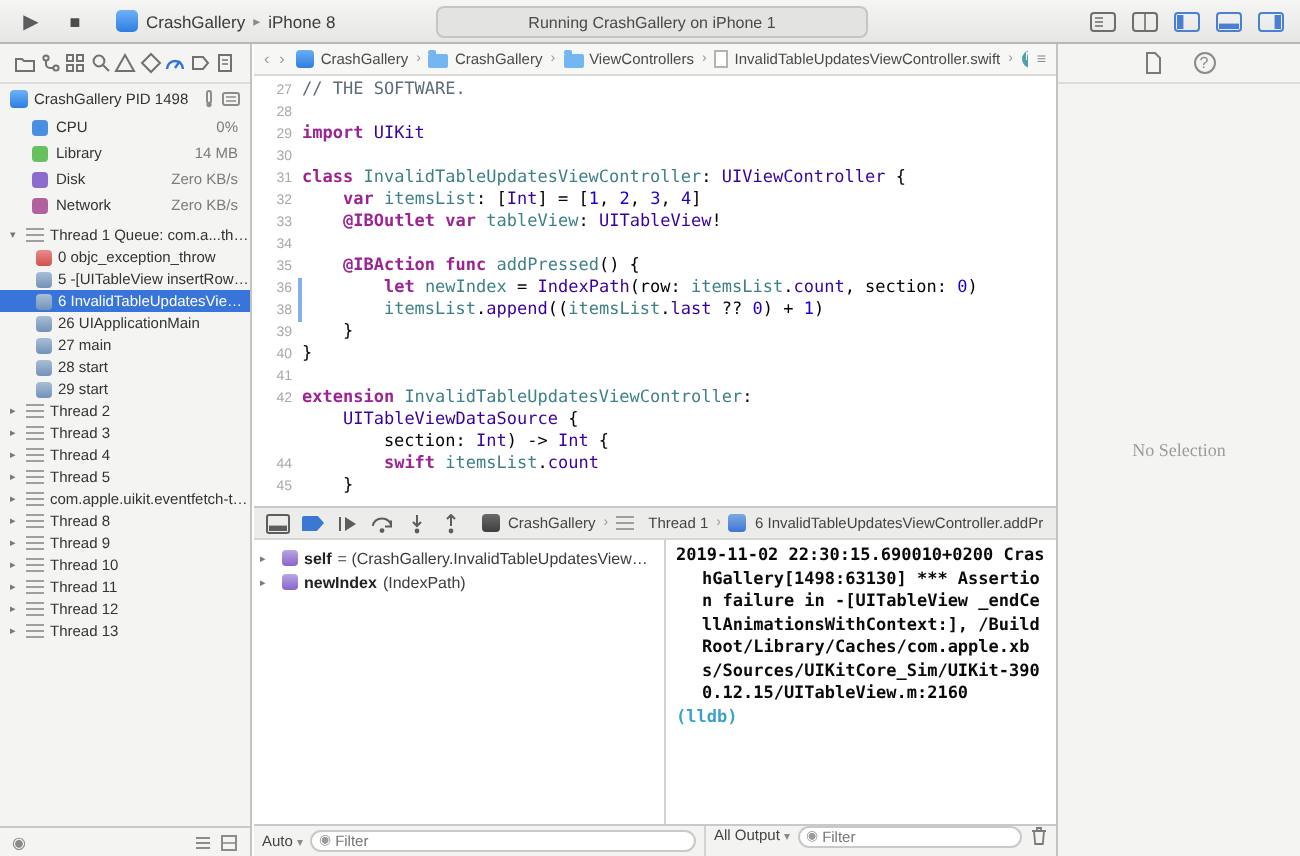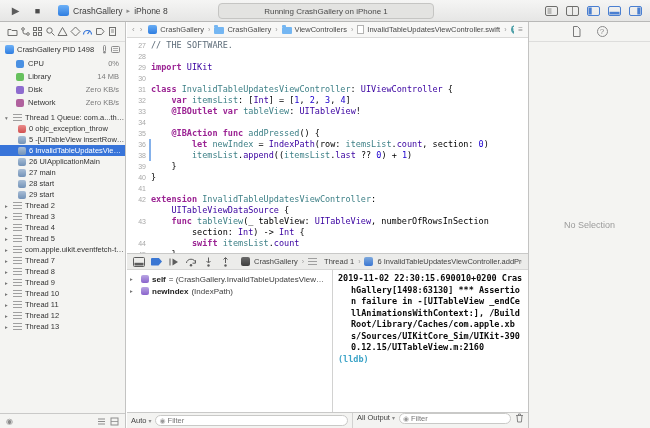--- a/index.html
+++ b/index.html
@@ -119,21 +119,21 @@
     background:transparent; font-family:"Liberation Sans",sans-serif; }
 
   
   .inspector { position:absolute; top:22px; right:0; width:122px; bottom:0;
     background:#f4f4f2; border-left:1px solid #c3c3c2; }
   .insp-tabs { height:20px; border-bottom:1px solid #dddddc; display:flex; align-items:center;
     justify-content:center; gap:16px; color:#7a7a7a; }
   .insp-q { width:11px; height:11px; border:1px solid #8a8a8a; border-radius:50%; font-size:8px;
     line-height:10px; text-align:center; color:#8a8a8a; display:block; }
   .no-selection { position:absolute; top:50%; left:0; right:0; transform:translateY(-50%);
-    text-align:center; color:#9b9b9b; font-size:9px; }
+    text-align:center; color:#9b9b9b; font-size:9px;font-family:Liberation Serif, serif; }
 
   svg { display:block; }
 </style>
 </head>
 <body>
 
 <div class="toolbar">
   <span class="tb-btn" style="color:#5c5c5c;font-size:10px;">▶</span>
   <span class="tb-btn" style="color:#4c4c4c;font-size:9px;">■</span>
   <div class="scheme">
@@ -325,25 +325,20 @@
       </div>
       <div class="nav-row thread">
         <span class="disc">▸</span>
         <span class="th-icon"></span>
         <span class="lbl">Thread 5</span>
       </div>
       <div class="nav-row thread">
         <span class="disc">▸</span>
         <span class="th-icon"></span>
         <span class="lbl">com.apple.uikit.eventfetch-thread (8)</span>
-      </div>
-      <div class="nav-row thread">
-        <span class="disc">▸</span>
-        <span class="th-icon"></span>
-        <span class="lbl">Thread 7</span>
       </div>
       <div class="nav-row thread">
         <span class="disc">▸</span>
         <span class="th-icon"></span>
         <span class="lbl">Thread 8</span>
       </div>
       <div class="nav-row thread">
         <span class="disc">▸</span>
         <span class="th-icon"></span>
         <span class="lbl">Thread 9</span>
@@ -479,24 +474,20 @@
         </div>
         <div class="code-line">
           <span class="gutter">42</span>
           <span class="code"><span class="tok-k">extension </span><span class="tok-p">InvalidTableUpdatesViewController</span><span class="tok-d">:</span></span>
         </div>
         <div class="code-line">
           <span class="gutter"></span>
           <span class="code"><span class="tok-d">    </span><span class="tok-t">UITableViewDataSource</span><span class="tok-d"> {</span></span>
         </div>
         <div class="code-line">
-          <span class="gutter">43</span>
-          <span class="code"><span class="tok-d">    </span><span class="tok-k">func </span><span class="tok-p">tableView</span><span class="tok-d">(_ tableView: </span><span class="tok-t">UITableView</span><span class="tok-d">, numberOfRowsInSection</span></span>
-        </div>
-        <div class="code-line">
           <span class="gutter"></span>
           <span class="code"><span class="tok-d">        section: </span><span class="tok-t">Int</span><span class="tok-d">) -&gt; </span><span class="tok-t">Int</span><span class="tok-d"> {</span></span>
         </div>
         <div class="code-line">
           <span class="gutter">44</span>
           <span class="code"><span class="tok-d">        </span><span class="tok-k">swift </span><span class="tok-p">itemsList</span><span class="tok-d">.</span><span class="tok-t">count</span></span>
         </div>
         <div class="code-line">
           <span class="gutter">45</span>
           <span class="code"><span class="tok-d">    }</span></span>

